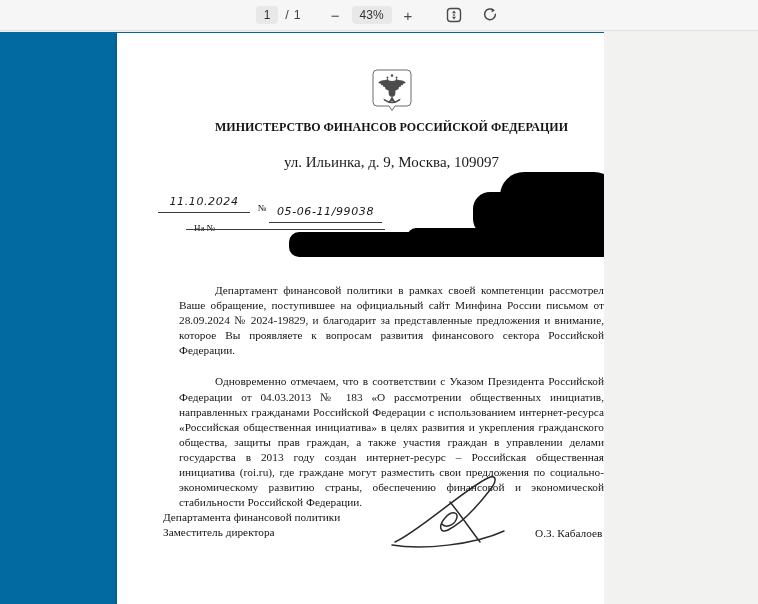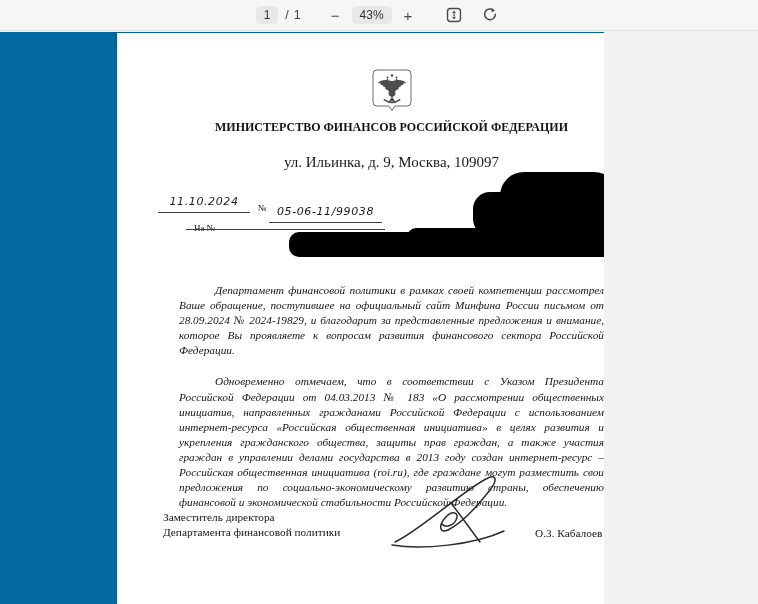--- a/index.html
+++ b/index.html
@@ -56,21 +56,21 @@
   }
   .entry-line { position:absolute; border-bottom:1px solid #3a3a3a; text-align:center; }
   .ref-label { position:absolute; font-size:9px; color:#1a1a1a; }
 
   .redaction-svg { position:absolute; left:170px; top:135px; }
 
   .body-text {
     position:absolute; left:46px; top:234px; width:457px;
     font-size:11.3px; line-height:15.1px; text-align:justify; color:#151515;
   }
-  .body-text p { text-indent:36px; margin:16px;font-style:italic; }
+  .body-text p { text-indent:36px; margin:16px; }
 
   .sig-position {
     position:absolute; left:46px; top:477px; width:230px;
     font-size:11.3px; line-height:15px; color:#151515;
   }
   .sig-svg { position:absolute; left:273px; top:441px; }
   .sig-name {
     position:absolute; left:418px; top:494px; font-size:11.3px; color:#151515;text-align:center;
   }
 </style>
@@ -163,22 +163,22 @@
         </g>
       </svg>
     </div>
 
     <div class="body-text">
       <p>Департамент финансовой политики в рамках своей компетенции рассмотрел Ваше обращение, поступившее на официальный сайт Минфина России письмом от 28.09.2024 № 2024-19829, и благодарит за представленные предложения и внимание, которое Вы проявляете к вопросам развития финансового сектора Российской Федерации.</p>
       <p>Одновременно отмечаем, что в соответствии с Указом Президента Российской Федерации от 04.03.2013 № 183 «О рассмотрении общественных инициатив, направленных гражданами Российской Федерации с использованием интернет-ресурса «Российская общественная инициатива» в целях развития и укрепления гражданского общества, защиты прав граждан, а также участия граждан в управлении делами государства в 2013 году создан интернет-ресурс – Российская общественная инициатива (roi.ru), где граждане могут разместить свои предложения по социально-экономическому развитию страны, обеспечению финансовой и экономической стабильности Российской Федерации.</p>
     </div>
 
     <div class="sig-position">
+      <div>Департамента финансовой политики</div>
       <div>Заместитель директора</div>
-      <div>Департамента финансовой политики</div>
     </div>
 
     <div class="sig-svg">
       <svg width="122" height="76" viewBox="0 0 122 76">
         <g fill="none" stroke="#2a2a2a" stroke-width="1.5" stroke-linecap="round">
           <path d="M5,68 C28,58 76,14 98,4 C106,0 108,6 100,16 C86,34 70,50 58,56 C50,60 48,52 55,44 C62,36 70,38 66,46 C63,52 55,54 52,50"></path>
           <path d="M60,28 C70,40 80,55 90,68"></path>
           <path d="M2,71 C32,76 84,71 114,57"></path>
         </g>
       </svg>

